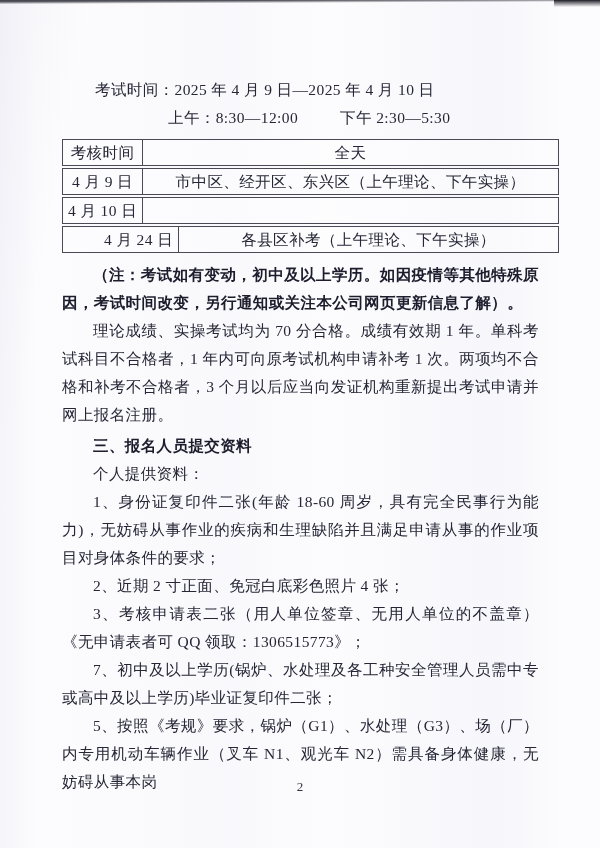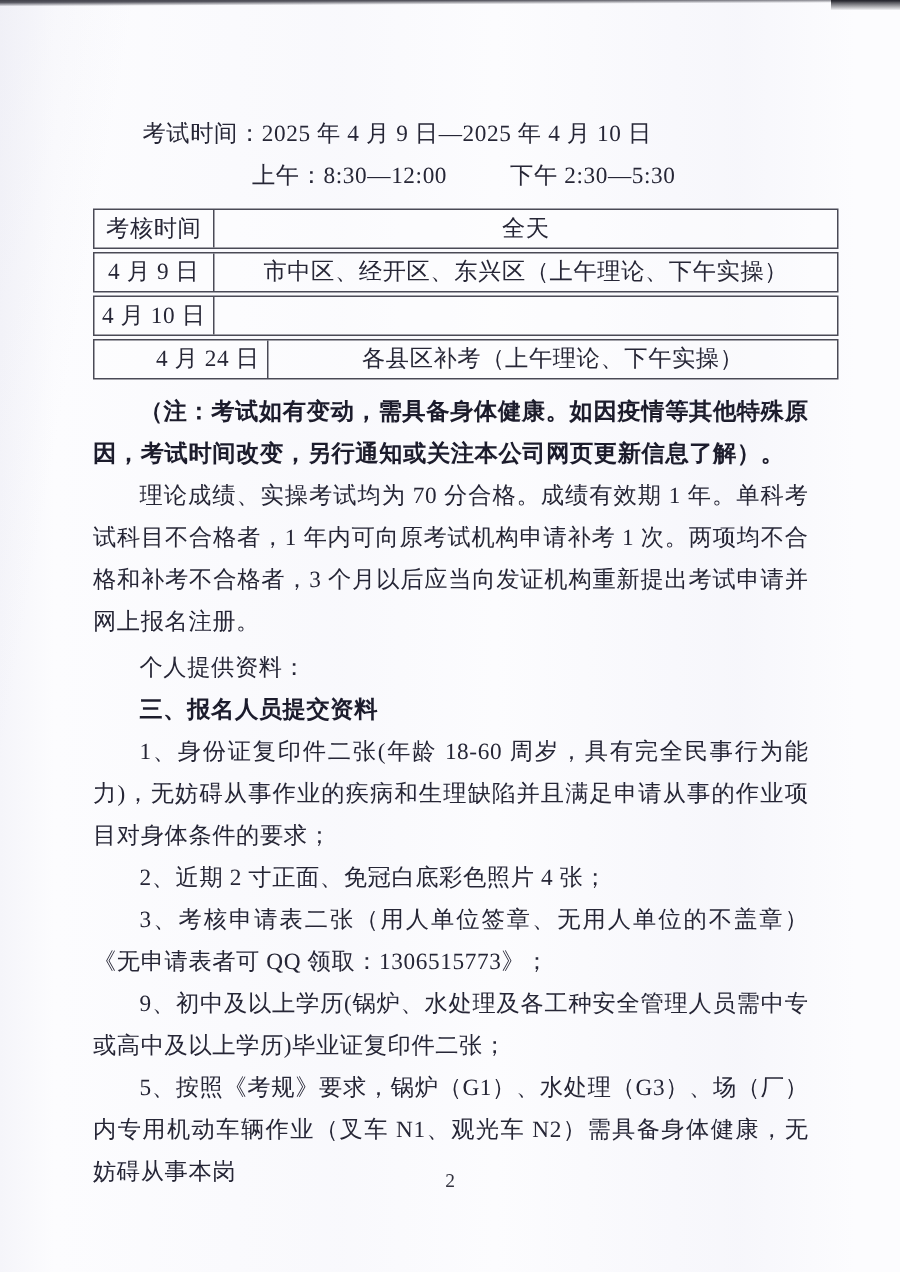--- a/index.html
+++ b/index.html
@@ -85,32 +85,32 @@
       </div>
       <div class="sched-row">
         <div class="cell-time">4 月 10 日</div>
       </div>
       <div class="sched-row">
         <div class="cell-time">4 月 24 日</div>
         <div class="cell-all">各县区补考（上午理论、下午实操）</div>
       </div>
     </div>
 
-    <p class="indent bold">（注：考试如有变动，需具备身体健康。如因疫情等其他特殊原因，考试时间改变，另行通知或关注本公司网页更新信息了解）。</p>
+    <p class="indent bold">（注：考试如有变动，初中及以上学历。如因疫情等其他特殊原因，考试时间改变，另行通知或关注本公司网页更新信息了解）。</p>
 
     <p class="indent">理论成绩、实操考试均为 70 分合格。成绩有效期 1 年。单科考试科目不合格者，1 年内可向原考试机构申请补考 1 次。两项均不合格和补考不合格者，3 个月以后应当向发证机构重新提出考试申请并网上报名注册。</p>
 
     <div class="sect-gap"></div>
 
+    <p class="indent bold">三、报名人员提交资料</p>
+
     <p class="indent">个人提供资料：</p>
-
-    <p class="indent bold">三、报名人员提交资料</p>
 
     <p class="indent">1、身份证复印件二张(年龄 18-60 周岁，具有完全民事行为能力)，无妨碍从事作业的疾病和生理缺陷并且满足申请从事的作业项目对身体条件的要求；</p>
     <p class="indent">2、近期 2 寸正面、免冠白底彩色照片 4 张；</p>
     <p class="indent">3、考核申请表二张（用人单位签章、无用人单位的不盖章）《无申请表者可 QQ 领取：1306515773》；</p>
-    <p class="indent">9、初中及以上学历(锅炉、水处理及各工种安全管理人员需中专或高中及以上学历)毕业证复印件二张；</p>
+    <p class="indent">7、初中及以上学历(锅炉、水处理及各工种安全管理人员需中专或高中及以上学历)毕业证复印件二张；</p>
     <p class="indent">5、按照《考规》要求，锅炉（G1）、水处理（G3）、场（厂）内专用机动车辆作业（叉车 N1、观光车 N2）需具备身体健康，无妨碍从事本岗</p>
 
   </div>
 
   <div class="page-number">2</div>
 </div>
 
 </body></html>

